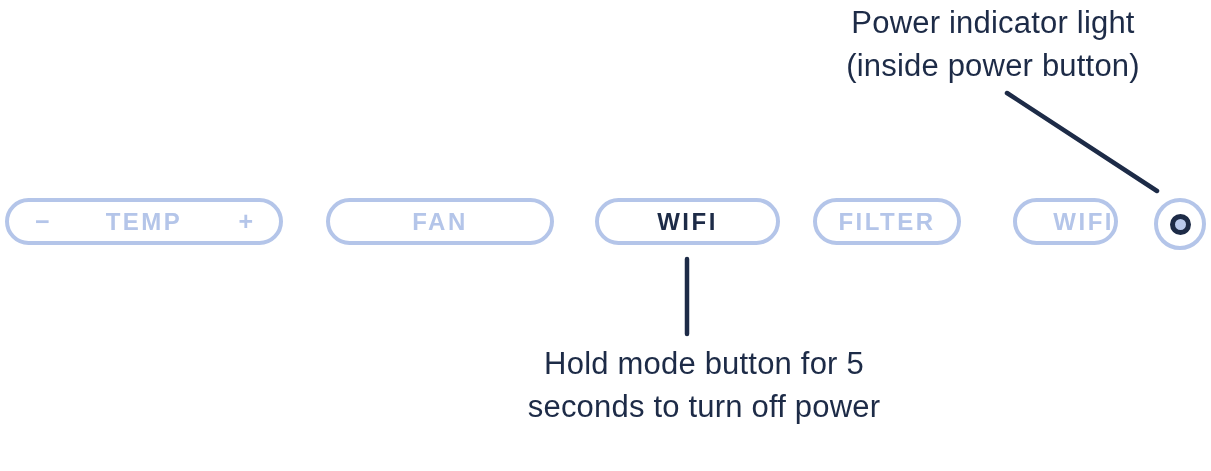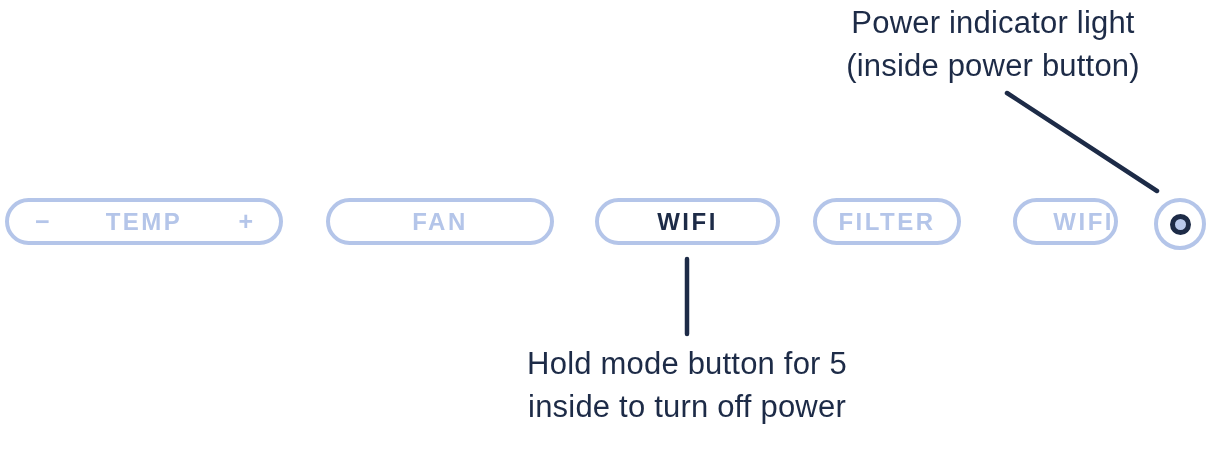--- a/index.html
+++ b/index.html
@@ -79,21 +79,21 @@
   .annotation {
     position: absolute;
     color: var(--dark-navy);
     font-size: 31px;
     font-weight: 500;
     line-height: 43px;
     text-align: center;
     letter-spacing: 0.2px;
   }
   .annotation-power { left: 815px; top: 1px;   width: 356px; }
-  .annotation-mode  { left: 486px; top: 342px; width: 402px; }
+  .annotation-mode  { left: 503px; top: 342px; width: 402px; }
 
   .connector-svg {
     position: absolute;
     left: 0; top: 0;
     width: 1211px;
     height: 471px;
     pointer-events: none;
   }
 </style>
 </head>
@@ -132,16 +132,16 @@
   <div class="pill btn-wifi">
     <span class="pill-label">WIFI</span>
   </div>
 
   <div class="btn-power">
     <div class="power-indicator"></div>
   </div>
 
   <div class="annotation annotation-mode">
     <div>Hold mode button for 5</div>
-    <div>inside to turn off power</div>
+    <div>seconds to turn off power</div>
   </div>
 
 </div>
 
 </body></html>

